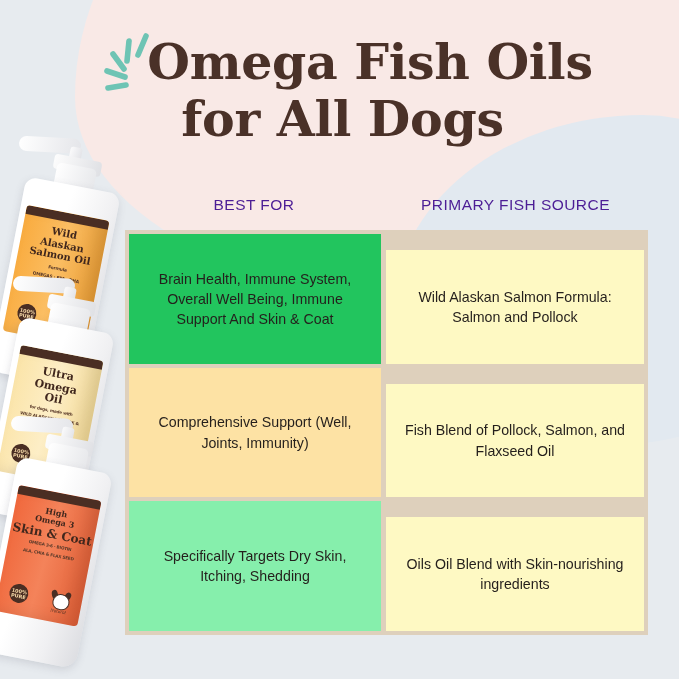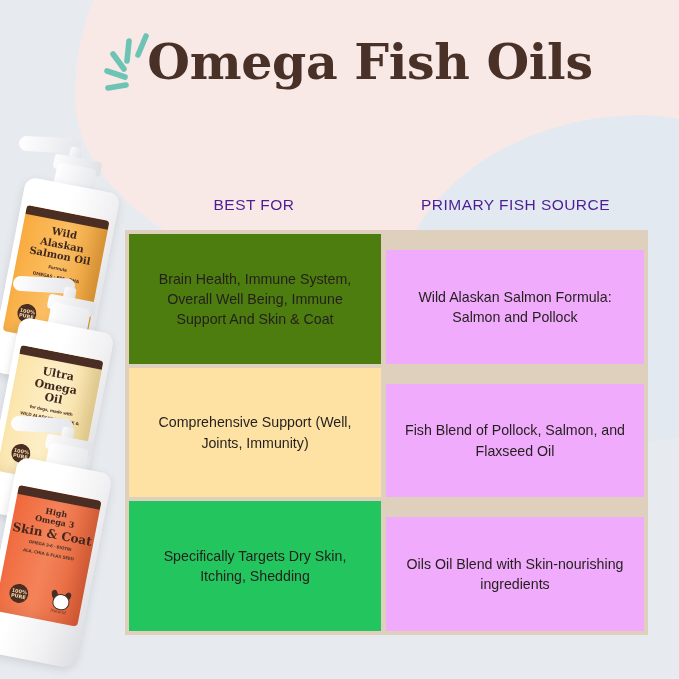--- a/index.html
+++ b/index.html
@@ -158,24 +158,24 @@
     display:flex;align-items:center;justify-content:center;
     text-align:center;
     font-size:14.2px;
     line-height:1.42;
     color:#241f1c;
     padding:6px 12px;
     box-sizing:border-box;
     font-family:"Liberation Sans", sans-serif;
   }
   .cell.best{width:252px;}
-  .cell.src{flex:1;background:#f0abfc;margin-top:16px;}
-  .cell.best.r1{background:#4d7c0f;}
+  .cell.src{flex:1;background:#fef9c3;margin-top:16px;}
+  .cell.best.r1{background:#22c55e;}
   .cell.best.r2{background:#fde2a4;}
-  .cell.best.r3{background:#22c55e;}
+  .cell.best.r3{background:#86efac;}
 </style>
 </head>
 <body>
 
 <div id="stage">
 
   <div class="bg-layer">
     <div class="blob-pink"></div>
     <div class="blob-pink2"></div>
     <div class="blob-blue"></div>
@@ -186,20 +186,21 @@
       <line x1="46" y1="8" x2="38" y2="27"></line>
       <line x1="29" y1="13" x2="27" y2="33"></line>
       <line x1="13" y1="26" x2="24" y2="41"></line>
       <line x1="7" y1="43" x2="25" y2="49"></line>
       <line x1="8" y1="60" x2="26" y2="57"></line>
     </g>
   </svg>
 
   <div class="title-wrap">
     <div class="title-line l1">Omega Fish Oils</div>
+    <div class="title-line l2">for All Dogs</div>
   </div>
 
   <div class="bottles">
 
     <div class="bottle" id="bottle-1">
       <div class="pump"></div>
       <div class="stem"></div>
       <div class="collar"></div>
       <div class="neck"></div>
       <div class="body"></div>

